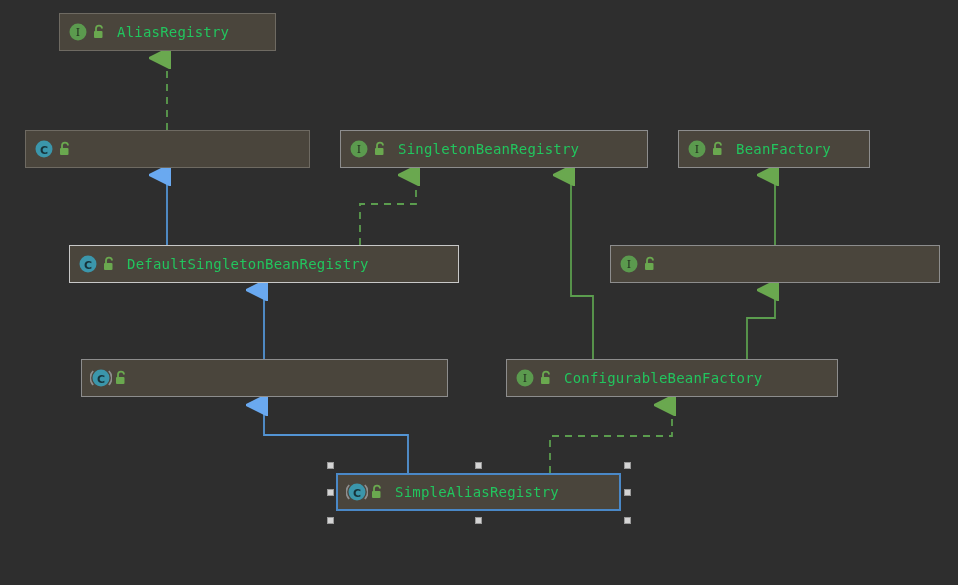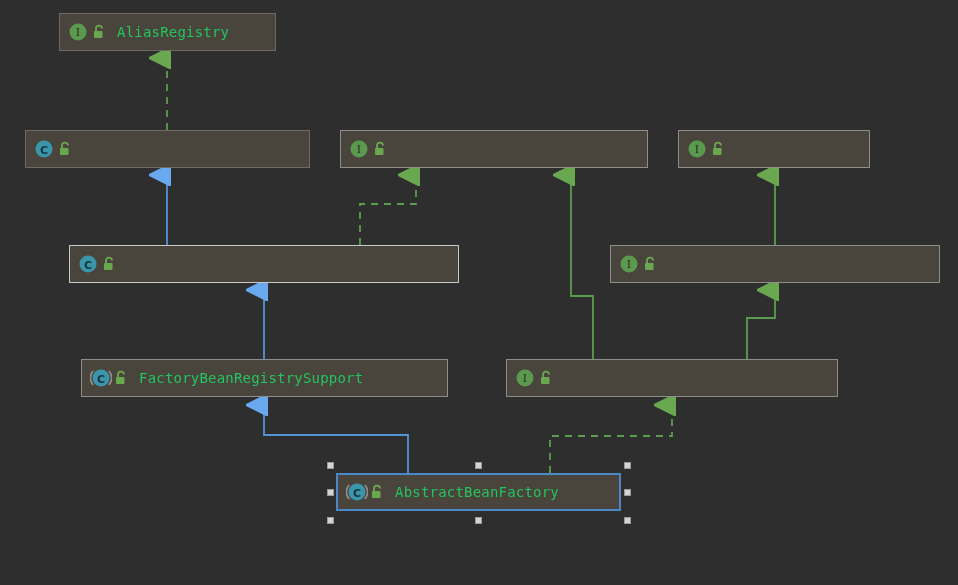--- a/index.html
+++ b/index.html
@@ -132,44 +132,47 @@
         <span class="icn">
           <svg width="20" height="20" viewBox="0 0 20 20">
             <circle cx="10" cy="10" r="8.5" fill="#5b9a4e"></circle>
             <text x="10" y="14" font-family="DejaVu Serif, serif" font-size="11" fill="#1f2b1c" text-anchor="middle">I</text>
           </svg>
         </span>
         <span class="lock"><svg width="15" height="16" viewBox="0 0 15 16">
             <path d="M4 7 V4.6 A3 3 0 0 1 10 4.6" fill="none" stroke="#6aa84f" stroke-width="1.8"></path>
             <rect x="2" y="7" width="8.5" height="7" rx="1" fill="#6aa84f"></rect>
           </svg></span>
+        <span class="node-label">SingletonBeanRegistry</span>
       </div>
       <div class="node " style="left: 678px; top: 130px; width: 192px; height: 38px; background: rgb(74, 69, 60);">
         <span class="icn">
           <svg width="20" height="20" viewBox="0 0 20 20">
             <circle cx="10" cy="10" r="8.5" fill="#5b9a4e"></circle>
             <text x="10" y="14" font-family="DejaVu Serif, serif" font-size="11" fill="#1f2b1c" text-anchor="middle">I</text>
           </svg>
         </span>
         <span class="lock"><svg width="15" height="16" viewBox="0 0 15 16">
             <path d="M4 7 V4.6 A3 3 0 0 1 10 4.6" fill="none" stroke="#6aa84f" stroke-width="1.8"></path>
             <rect x="2" y="7" width="8.5" height="7" rx="1" fill="#6aa84f"></rect>
           </svg></span>
+        <span class="node-label">BeanFactory</span>
       </div>
       <div class="node bright" style="left: 69px; top: 245px; width: 390px; height: 38px; background: rgb(74, 69, 60);">
         <span class="icn">
           <svg width="20" height="20" viewBox="0 0 20 20">
             <circle cx="10" cy="10" r="8.5" fill="#3b96ab"></circle>
             <text x="10" y="14.5" font-family="DejaVu Sans, sans-serif" font-size="11" font-weight="bold" fill="#16323a" text-anchor="middle">C</text>
           </svg>
         </span>
         <span class="lock"><svg width="15" height="16" viewBox="0 0 15 16">
             <path d="M4 7 V4.6 A3 3 0 0 1 10 4.6" fill="none" stroke="#6aa84f" stroke-width="1.8"></path>
             <rect x="2" y="7" width="8.5" height="7" rx="1" fill="#6aa84f"></rect>
           </svg></span>
+        <span class="node-label">DefaultSingletonBeanRegistry</span>
       </div>
       <div class="node " style="left: 610px; top: 245px; width: 330px; height: 38px; background: rgb(74, 69, 60);">
         <span class="icn">
           <svg width="20" height="20" viewBox="0 0 20 20">
             <circle cx="10" cy="10" r="8.5" fill="#5b9a4e"></circle>
             <text x="10" y="14" font-family="DejaVu Serif, serif" font-size="11" fill="#1f2b1c" text-anchor="middle">I</text>
           </svg>
         </span>
         <span class="lock"><svg width="15" height="16" viewBox="0 0 15 16">
             <path d="M4 7 V4.6 A3 3 0 0 1 10 4.6" fill="none" stroke="#6aa84f" stroke-width="1.8"></path>
@@ -182,48 +185,48 @@
             <circle cx="11" cy="10" r="8.5" fill="#3b96ab"></circle>
             <text x="11" y="14.5" font-family="DejaVu Sans, sans-serif" font-size="11" font-weight="bold" fill="#16323a" text-anchor="middle">C</text>
             <path d="M3.2 3 A10 10 0 0 0 3.2 17" fill="none" stroke="#8f8f8f" stroke-width="1.6"></path>
             <path d="M18.8 3 A10 10 0 0 1 18.8 17" fill="none" stroke="#8f8f8f" stroke-width="1.6"></path>
           </svg>
         </span>
         <span class="lock"><svg width="15" height="16" viewBox="0 0 15 16">
             <path d="M4 7 V4.6 A3 3 0 0 1 10 4.6" fill="none" stroke="#6aa84f" stroke-width="1.8"></path>
             <rect x="2" y="7" width="8.5" height="7" rx="1" fill="#6aa84f"></rect>
           </svg></span>
-        <span class="node-label">FactoryBeanRegistrySupport</span>
       </div>
       <div class="node " style="left: 506px; top: 359px; width: 332px; height: 38px; background: rgb(74, 69, 60);">
         <span class="icn">
           <svg width="20" height="20" viewBox="0 0 20 20">
             <circle cx="10" cy="10" r="8.5" fill="#5b9a4e"></circle>
             <text x="10" y="14" font-family="DejaVu Serif, serif" font-size="11" fill="#1f2b1c" text-anchor="middle">I</text>
           </svg>
         </span>
         <span class="lock"><svg width="15" height="16" viewBox="0 0 15 16">
             <path d="M4 7 V4.6 A3 3 0 0 1 10 4.6" fill="none" stroke="#6aa84f" stroke-width="1.8"></path>
             <rect x="2" y="7" width="8.5" height="7" rx="1" fill="#6aa84f"></rect>
           </svg></span>
+        <span class="node-label">ConfigurableBeanFactory</span>
       </div>
       <div class="node selected" style="left: 336px; top: 473px; width: 285px; height: 38px; background: rgb(74, 69, 60);">
         <span class="icn">
           <svg width="22" height="20" viewBox="0 0 22 20">
             <circle cx="11" cy="10" r="8.5" fill="#3b96ab"></circle>
             <text x="11" y="14.5" font-family="DejaVu Sans, sans-serif" font-size="11" font-weight="bold" fill="#16323a" text-anchor="middle">C</text>
             <path d="M3.2 3 A10 10 0 0 0 3.2 17" fill="none" stroke="#8f8f8f" stroke-width="1.6"></path>
             <path d="M18.8 3 A10 10 0 0 1 18.8 17" fill="none" stroke="#8f8f8f" stroke-width="1.6"></path>
           </svg>
         </span>
         <span class="lock"><svg width="15" height="16" viewBox="0 0 15 16">
             <path d="M4 7 V4.6 A3 3 0 0 1 10 4.6" fill="none" stroke="#6aa84f" stroke-width="1.8"></path>
             <rect x="2" y="7" width="8.5" height="7" rx="1" fill="#6aa84f"></rect>
           </svg></span>
-        <span class="node-label">AbstractBeanFactory</span>
+        <span class="node-label">SimpleAliasRegistry</span>
       </div>
     </div>
   <div id="handle-layer">
       <div class="handle" style="left: 327px; top: 462px; background: rgb(212, 212, 212);"></div>
       <div class="handle" style="left: 475px; top: 462px; background: rgb(212, 212, 212);"></div>
       <div class="handle" style="left: 624px; top: 462px; background: rgb(212, 212, 212);"></div>
       <div class="handle" style="left: 327px; top: 489px; background: rgb(212, 212, 212);"></div>
       <div class="handle" style="left: 624px; top: 489px; background: rgb(212, 212, 212);"></div>
       <div class="handle" style="left: 327px; top: 517px; background: rgb(212, 212, 212);"></div>
       <div class="handle" style="left: 475px; top: 517px; background: rgb(212, 212, 212);"></div>

